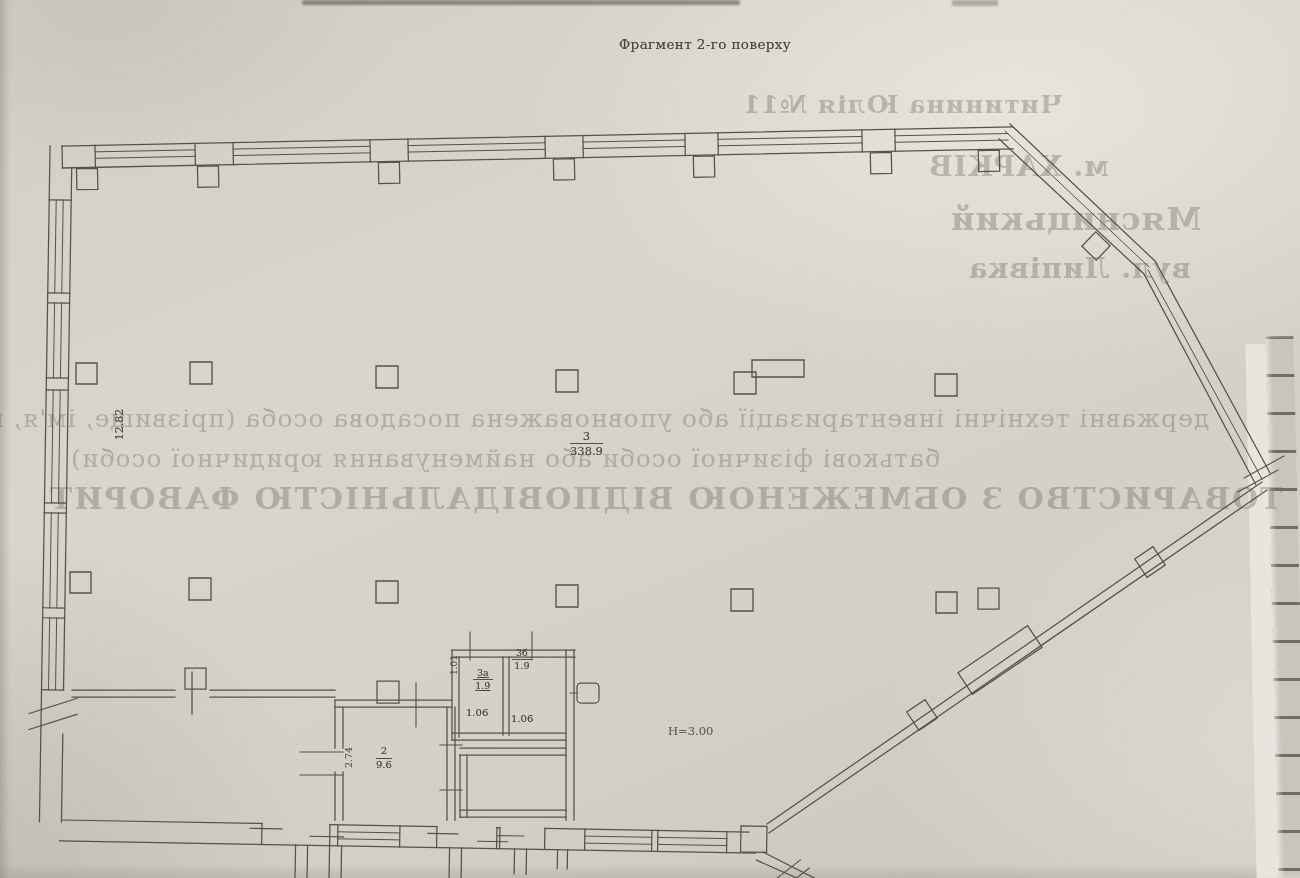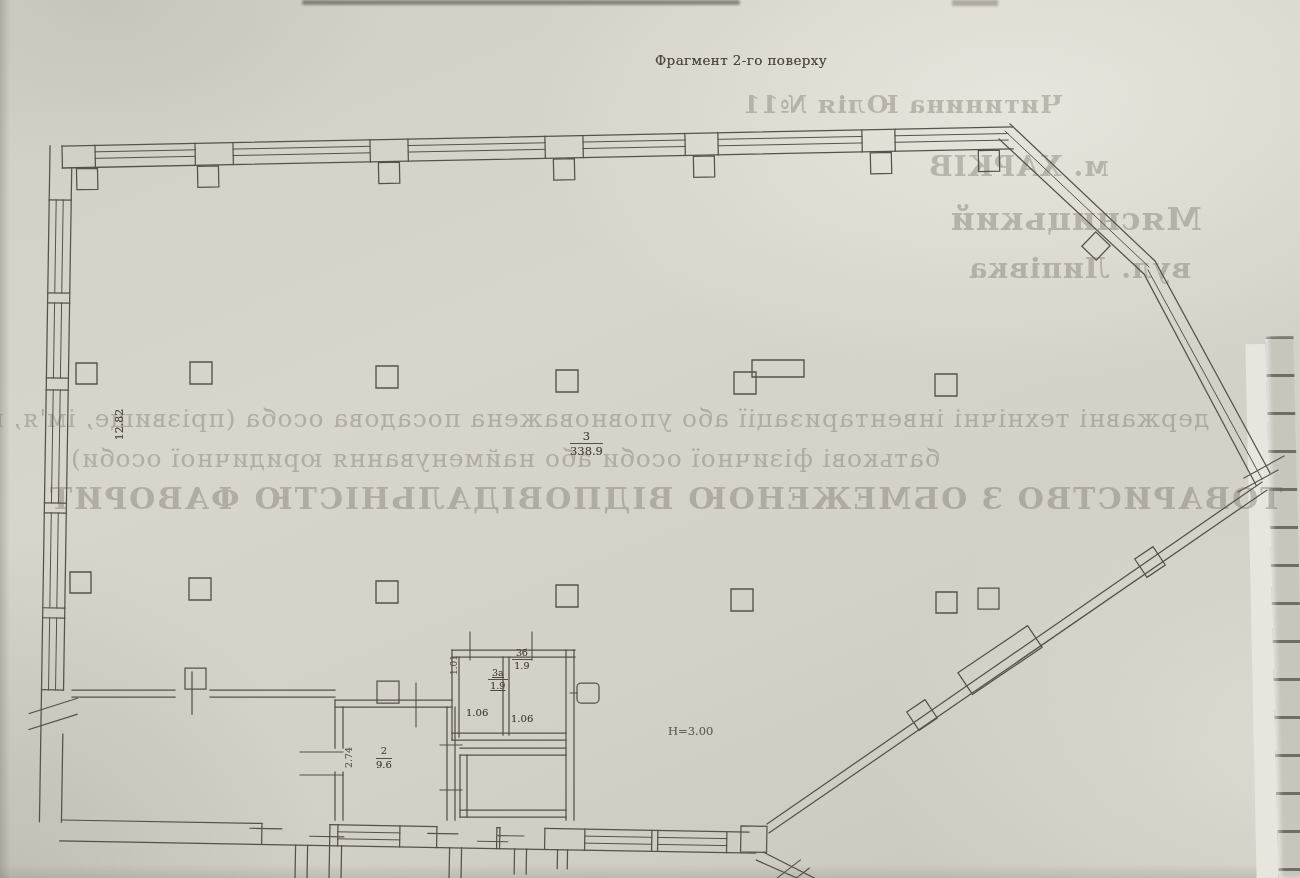--- a/index.html
+++ b/index.html
@@ -171,34 +171,34 @@
       <rect x="935" y="374" width="22" height="22"></rect>
       <rect x="70" y="572" width="21" height="21"></rect>
       <rect x="189" y="578" width="22" height="22"></rect>
       <rect x="376" y="581" width="22" height="22"></rect>
       <rect x="556" y="585" width="22" height="22"></rect>
       <rect x="731" y="589" width="22" height="22"></rect>
       <rect x="936" y="592" width="21" height="21"></rect>
     </g>
   </svg>
 
-  <div class="lbl title" style="left:619px;top:52px;margin-left:36px;">Фрагмент 2-го поверху</div>
+  <div class="lbl title" style="left:619px;top:36px;">Фрагмент 2-го поверху</div>
 
   <div class="lbl vlabel" style="left:104px;top:418px;font-size:11px;">12.82</div>
 
   <div class="frac" style="left:570px;top:430px;font-size:11.5px;">
     <span class="num">3</span>
     <span class="den">338.9</span>
   </div>
 
   <div class="lbl" style="left:668px;top:700px;font-size:11.5px;opacity:.8;margin-top:24px;">Н=3.00</div>
 
   <div class="lbl vlabel" style="left:444px;top:660px;font-size:9px;opacity:.85;">1.01</div>
 
-  <div class="frac" style="left:488px;top:668px;font-size:9.5px;text-decoration:underline;">
+  <div class="frac" style="left:473px;top:668px;font-size:9.5px;text-decoration:underline;">
     <span class="num">3а</span>
     <span class="den">1.9</span>
   </div>
   <div class="lbl" style="left:466px;top:707px;font-size:10px;">1.06</div>
 
   <div class="frac" style="left:512px;top:648px;font-size:9.5px;">
     <span class="num">3б</span>
     <span class="den">1.9</span>
   </div>
   <div class="lbl" style="left:511px;top:713px;font-size:10px;">1.06</div>

